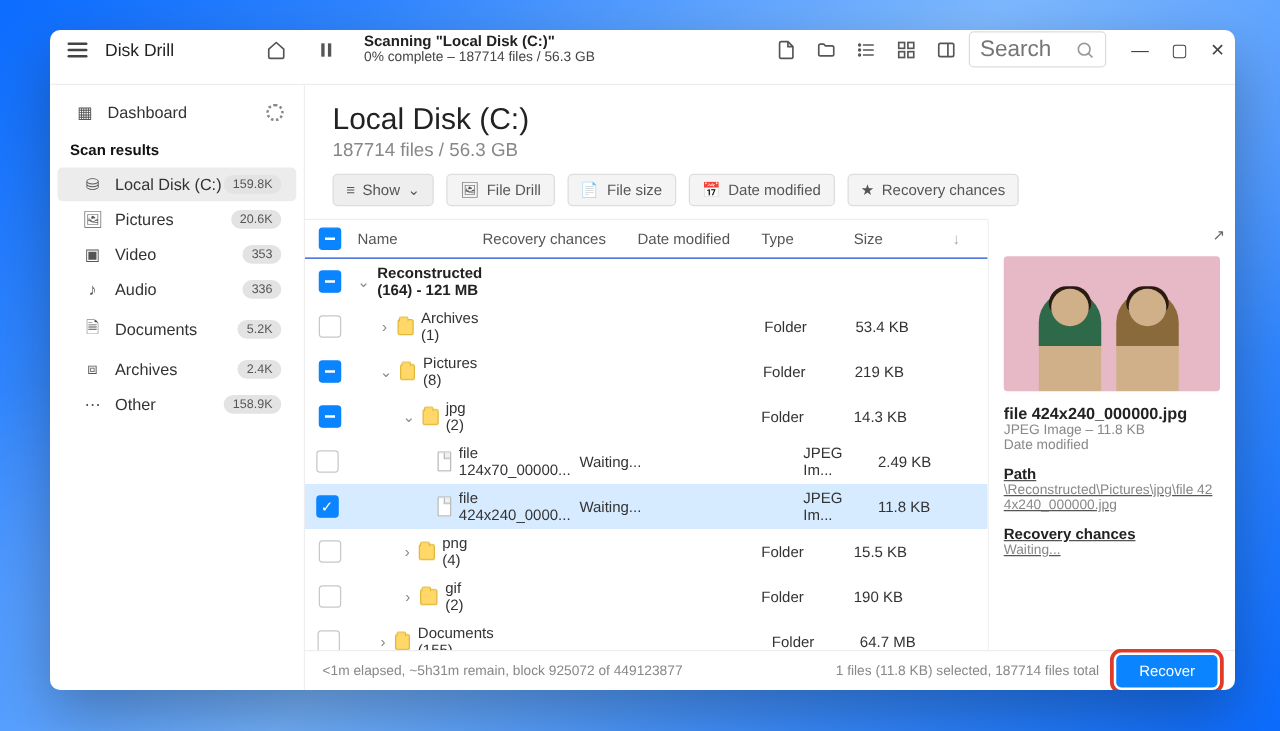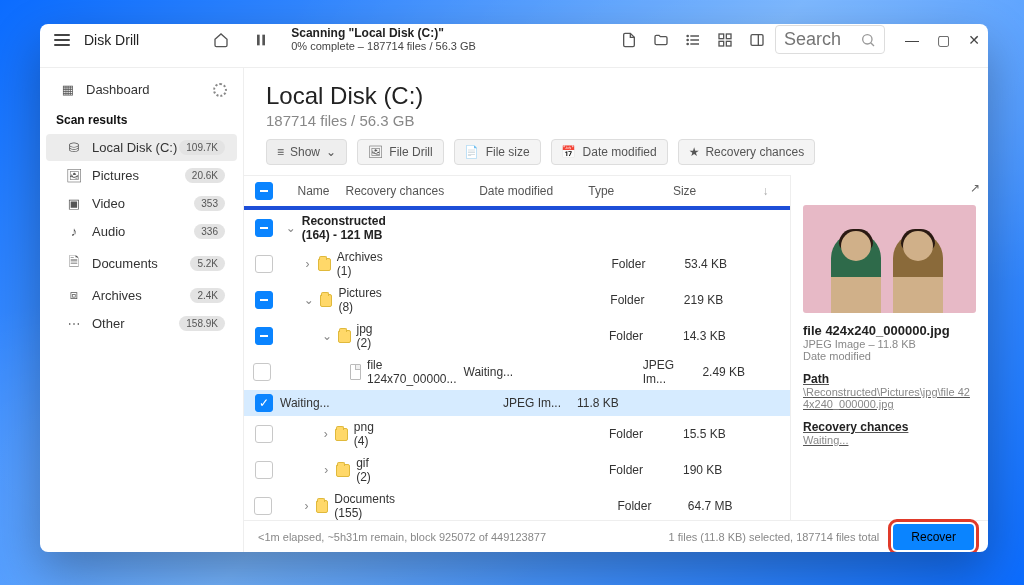--- a/index.html
+++ b/index.html
@@ -39,21 +39,21 @@
 
 .main { flex:1; display:flex; flex-direction:column; min-width:0; }
 .mhdr { padding:14px 22px 10px; }
 .mhdr h1 { font-size:24px; font-weight:500; color:#222; }
 .mhdr .sub { font-size:15px; color:#888; margin-top:2px; }
 .filters { display:flex; gap:10px; padding:0 22px 10px; }
 .fbtn { display:flex; align-items:center; gap:6px; border:1px solid #ddd; background:#f4f4f4; border-radius:4px; padding:5px 10px; font-size:12px; color:#555; cursor:pointer; }
 .fbtn.show { background:#eee; }
 .cols { display:flex; min-height:0; flex:1; }
 .list { flex:1; display:flex; flex-direction:column; border-top:1px solid #eee; min-width:0; }
-.lhdr { display:flex; align-items:center; font-size:12px; color:#555; border-bottom:4px solid #1d4ed8; padding:6px 8px; gap:16px;justify-content:flex-end; }
+.lhdr { display:flex; align-items:center; font-size:12px; color:#555; border-bottom:1px solid #1d4ed8; padding:6px 8px; gap:4px;justify-content:flex-end; }
 .chkslot { width:24px; display:flex; justify-content:center; }
 .c-name { flex:1; padding-left:6px; }
 .c-rc { width:120px; }
 .c-dm { width:95px; }
 .c-type { width:70px; }
 .c-size { width:75px; text-align:left; }
 .c-arr { width:20px; color:#aaa; }
 .rows { flex:1; overflow-y:auto; font-size:12px; color:#333; }
 .row { display:flex; align-items:center; padding:4px 8px; gap:4px; }
 .row.sel { background:#d6ebff; }
@@ -78,21 +78,21 @@
 .p2{left:90px;background:linear-gradient(#8a6a3a 55%,#d0b089 55%);}
 .head{position:absolute;top:-2px;left:10px;width:30px;height:30px;background:#d0b089;border-radius:50%;}
 .hair{position:absolute;top:-4px;left:8px;width:34px;height:22px;background:#2a1a12;border-radius:18px 18px 10px 10px;}
 .pv-name { font-weight:600; color:#222; font-size:13px; margin-top:6px;}
 .pv-meta { color:#888; font-size:11px; }
 .pv-sec { margin-top:10px;text-decoration:underline; }
 .pv-k { font-weight:600; color:#222; font-size:12px; }
 .pv-v { color:#888; font-size:11px; word-break:break-all; }
 
 .status { height:32px; border-top:1px solid #eee; display:flex; align-items:center; justify-content:space-between; padding:0 14px; font-size:11px; color:#888; }
-.recover { background:#0a84ff; color:#000000; border:0; border-radius:4px; padding:6px 18px; font-size:12px; font-weight:500; cursor:pointer; outline:3px solid #e03a2a; outline-offset:2px; }
+.recover { background:#0a84ff; color:#ffffff; border:0; border-radius:4px; padding:6px 18px; font-size:12px; font-weight:500; cursor:pointer; outline:3px solid #e03a2a; outline-offset:2px; }
 
 svg { width:16px; height:16px; }
 .spin { width:14px; height:14px; border:2px dotted #888; border-radius:50%; }
 </style>
 </head>
 <body>
 
 <div class="win">
 
   <div class="titlebar">
@@ -179,21 +179,21 @@
           </div>
         <div class="spin"></div>
       </div>
       <div class="side-h">Scan results</div>
       <div id="side-items">
           <div class="side-item active">
             <div class="l">
               <span class="sic">⛁</span>
               <span>Local Disk (C:)</span>
             </div>
-            <span class="badge">109.7K</span>
+            <span class="badge">159.8K</span>
           </div>
           <div class="side-item">
             <div class="l">
               <span class="sic">🖼</span>
               <span>Pictures</span>
             </div>
             <span class="badge">20.6K</span>
           </div>
           <div class="side-item">
             <div class="l">
@@ -340,20 +340,27 @@
     <div class="c-rc">Waiting...</div>
     <div class="c-dm"></div>
     <div class="c-type">JPEG Im...</div>
     <div class="c-size">2.49 KB</div>
     <div class="c-arr"></div>
               </div>
               <div class="row sel">
     <div class="chkslot">
                   <div class="chk check"></div>
                 </div>
+    <div class="c-name">
+                  <div class="tree ind3">
+                    <span class="caret"></span>
+                    <span class="doc"></span>
+                    <span style="">file 424x240_0000...</span>
+                  </div>
+                </div>
     <div class="c-rc">Waiting...</div>
     <div class="c-dm"></div>
     <div class="c-type">JPEG Im...</div>
     <div class="c-size">11.8 KB</div>
     <div class="c-arr"></div>
               </div>
               <div class="row">
     <div class="chkslot">
                   <div class="chk"></div>
                 </div>

